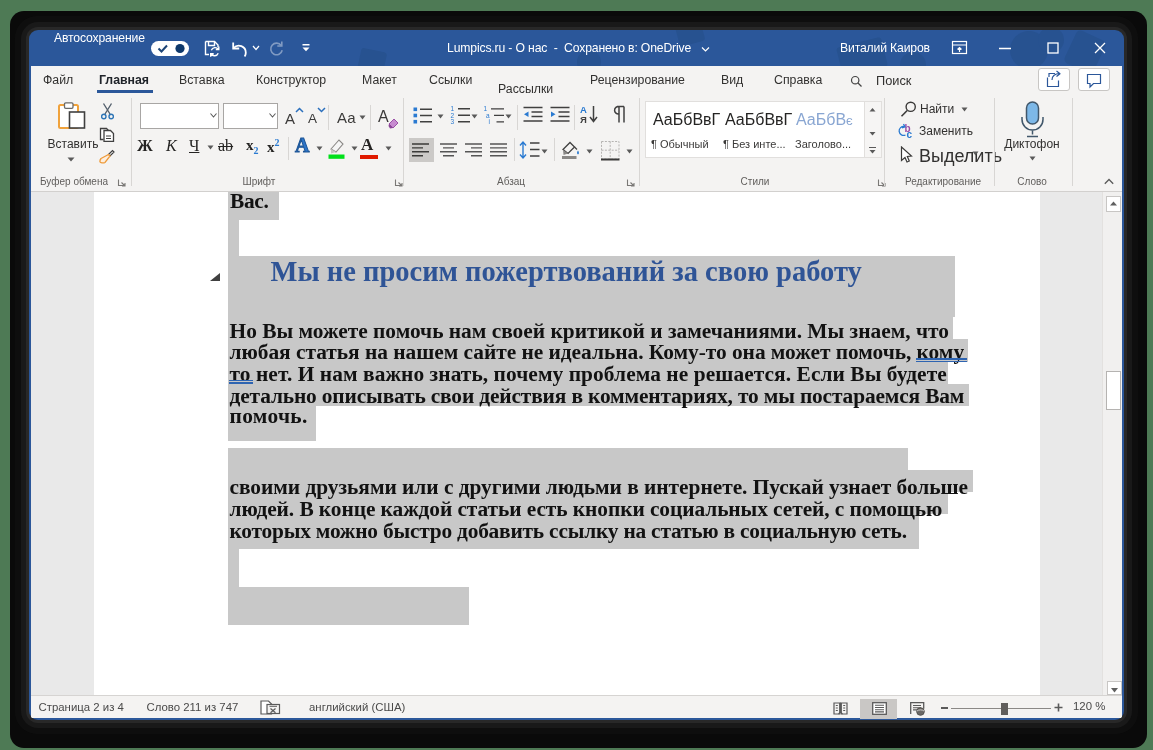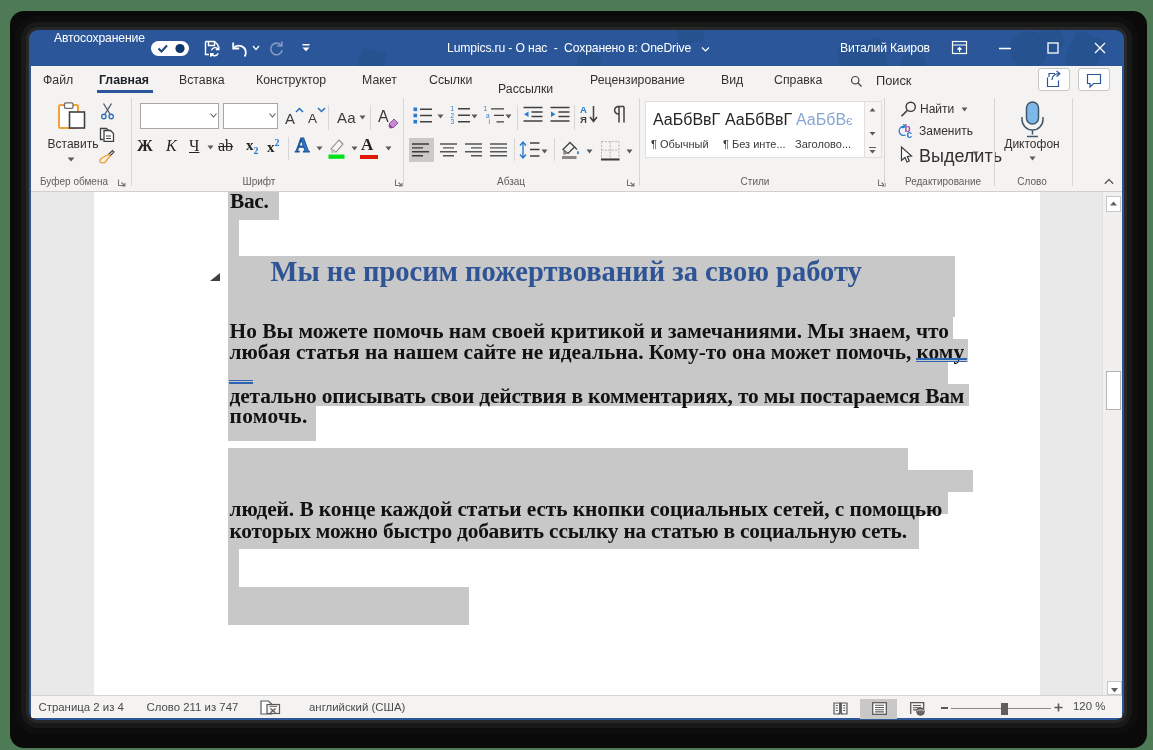--- a/index.html
+++ b/index.html
@@ -445,22 +445,24 @@
       <div class="hl" style="left:197px;top:395px;width:241px;height:38.3px;"></div>
 
       <svg style="position:absolute;left:179px;top:81px;" width="10" height="8" viewBox="0 0 10 8">
           <path d="M0 8 L10 8 L10 0 z" fill="#404040"></path>
         </svg>
 
       <div class="dtxt" id="t0" style="left:199px;top:-3px;letter-spacing:-0.35px;">Вас.</div>
       <div id="heading" style="position:absolute;left:199.5px;top:64.4px;font-family:'Liberation Serif',serif;font-weight:bold;font-size:28.5px;color:#2f5496;white-space:pre;margin-left:40px;">Мы не просим пожертвований за свою работу</div>
       <div class="dtxt" id="t1" style="left:198.5px;top:126.5px;">Но Вы можете помочь нам своей критикой и замечаниями. Мы знаем, что</div>
       <div class="dtxt" id="t2" style="left:198.5px;top:148.4px;letter-spacing:-0.03px;">любая статья на нашем сайте не идеальна. Кому-то она может помочь, <span class="lnk">кому</span></div>
+      <div class="dtxt" id="t3" style="left:198.5px;top:170.3px;letter-spacing:0.067px;"><span class="lnk">то</span> нет. И нам важно знать, почему проблема не решается. Если Вы будете</div>
       <div class="dtxt" id="t4" style="left:198.5px;top:192.2px;letter-spacing:-0.147px;">детально описывать свои действия в комментариях, то мы постараемся Вам</div>
       <div class="dtxt" id="t5" style="left:198.5px;top:212px;letter-spacing:0.35px;">помочь.</div>
+      <div class="dtxt" id="t7" style="left:198.5px;top:283.3px;letter-spacing:-0.03px;">своими друзьями или с другими людьми в интернете. Пускай узнает больше</div>
       <div class="dtxt" id="t8" style="left:198.5px;top:305.2px;letter-spacing:-0.08px;">людей. В конце каждой статьи есть кнопки социальных сетей, с помощью</div>
       <div class="dtxt" id="t9" style="left:198.5px;top:327.1px;letter-spacing:-0.21px;">которых можно быстро добавить ссылку на статью в социальную сеть.</div>
       <div style="position:absolute;left:885px;top:166.3px;width:51px;height:1.3px;background:#2e64b1;"></div>
       <div style="position:absolute;left:885px;top:168.8px;width:51px;height:1.3px;background:#2e64b1;"></div>
       <div style="position:absolute;left:198px;top:187.9px;width:24px;height:1.3px;background:#2e64b1;"></div>
       <div style="position:absolute;left:198px;top:190.4px;width:24px;height:1.3px;background:#2e64b1;"></div>
 
       <div style="position:absolute;left:1071px;top:0;width:20px;height:503px;background:#f1f0ef;border-left:1px solid #e3e1df;"></div>
       <div style="position:absolute;left:1075px;top:4px;width:15px;height:16px;background:#fff;border:1px solid #c8c6c4;">
         <svg width="13" height="14" viewBox="0 0 13 14">

